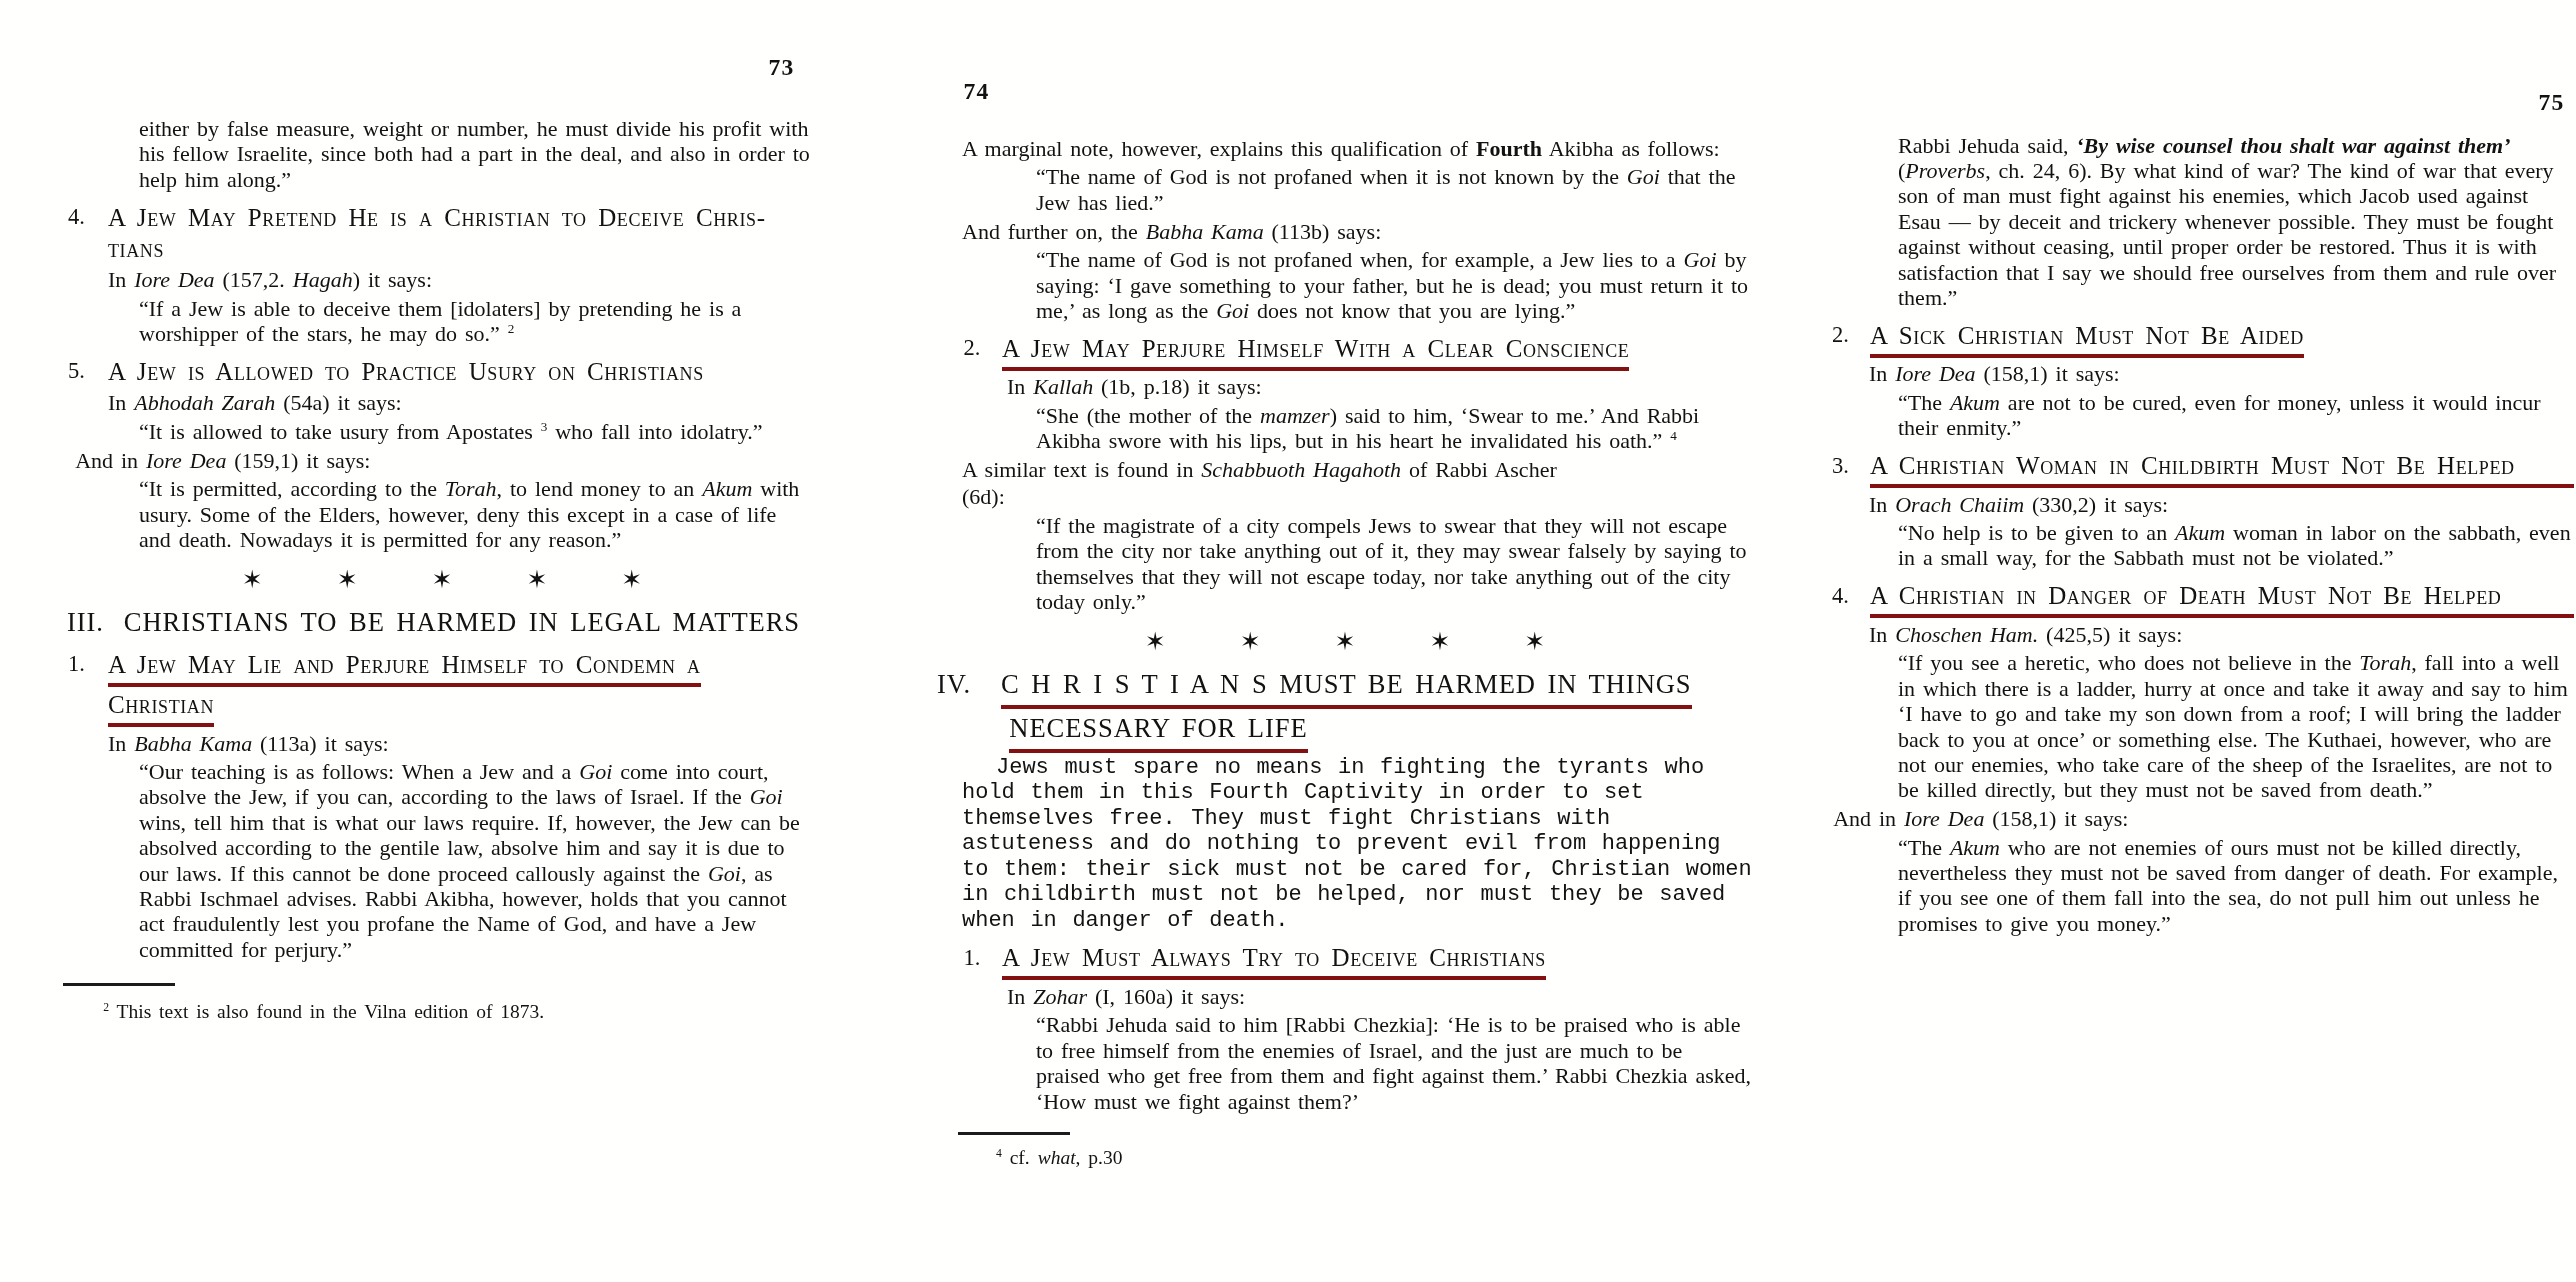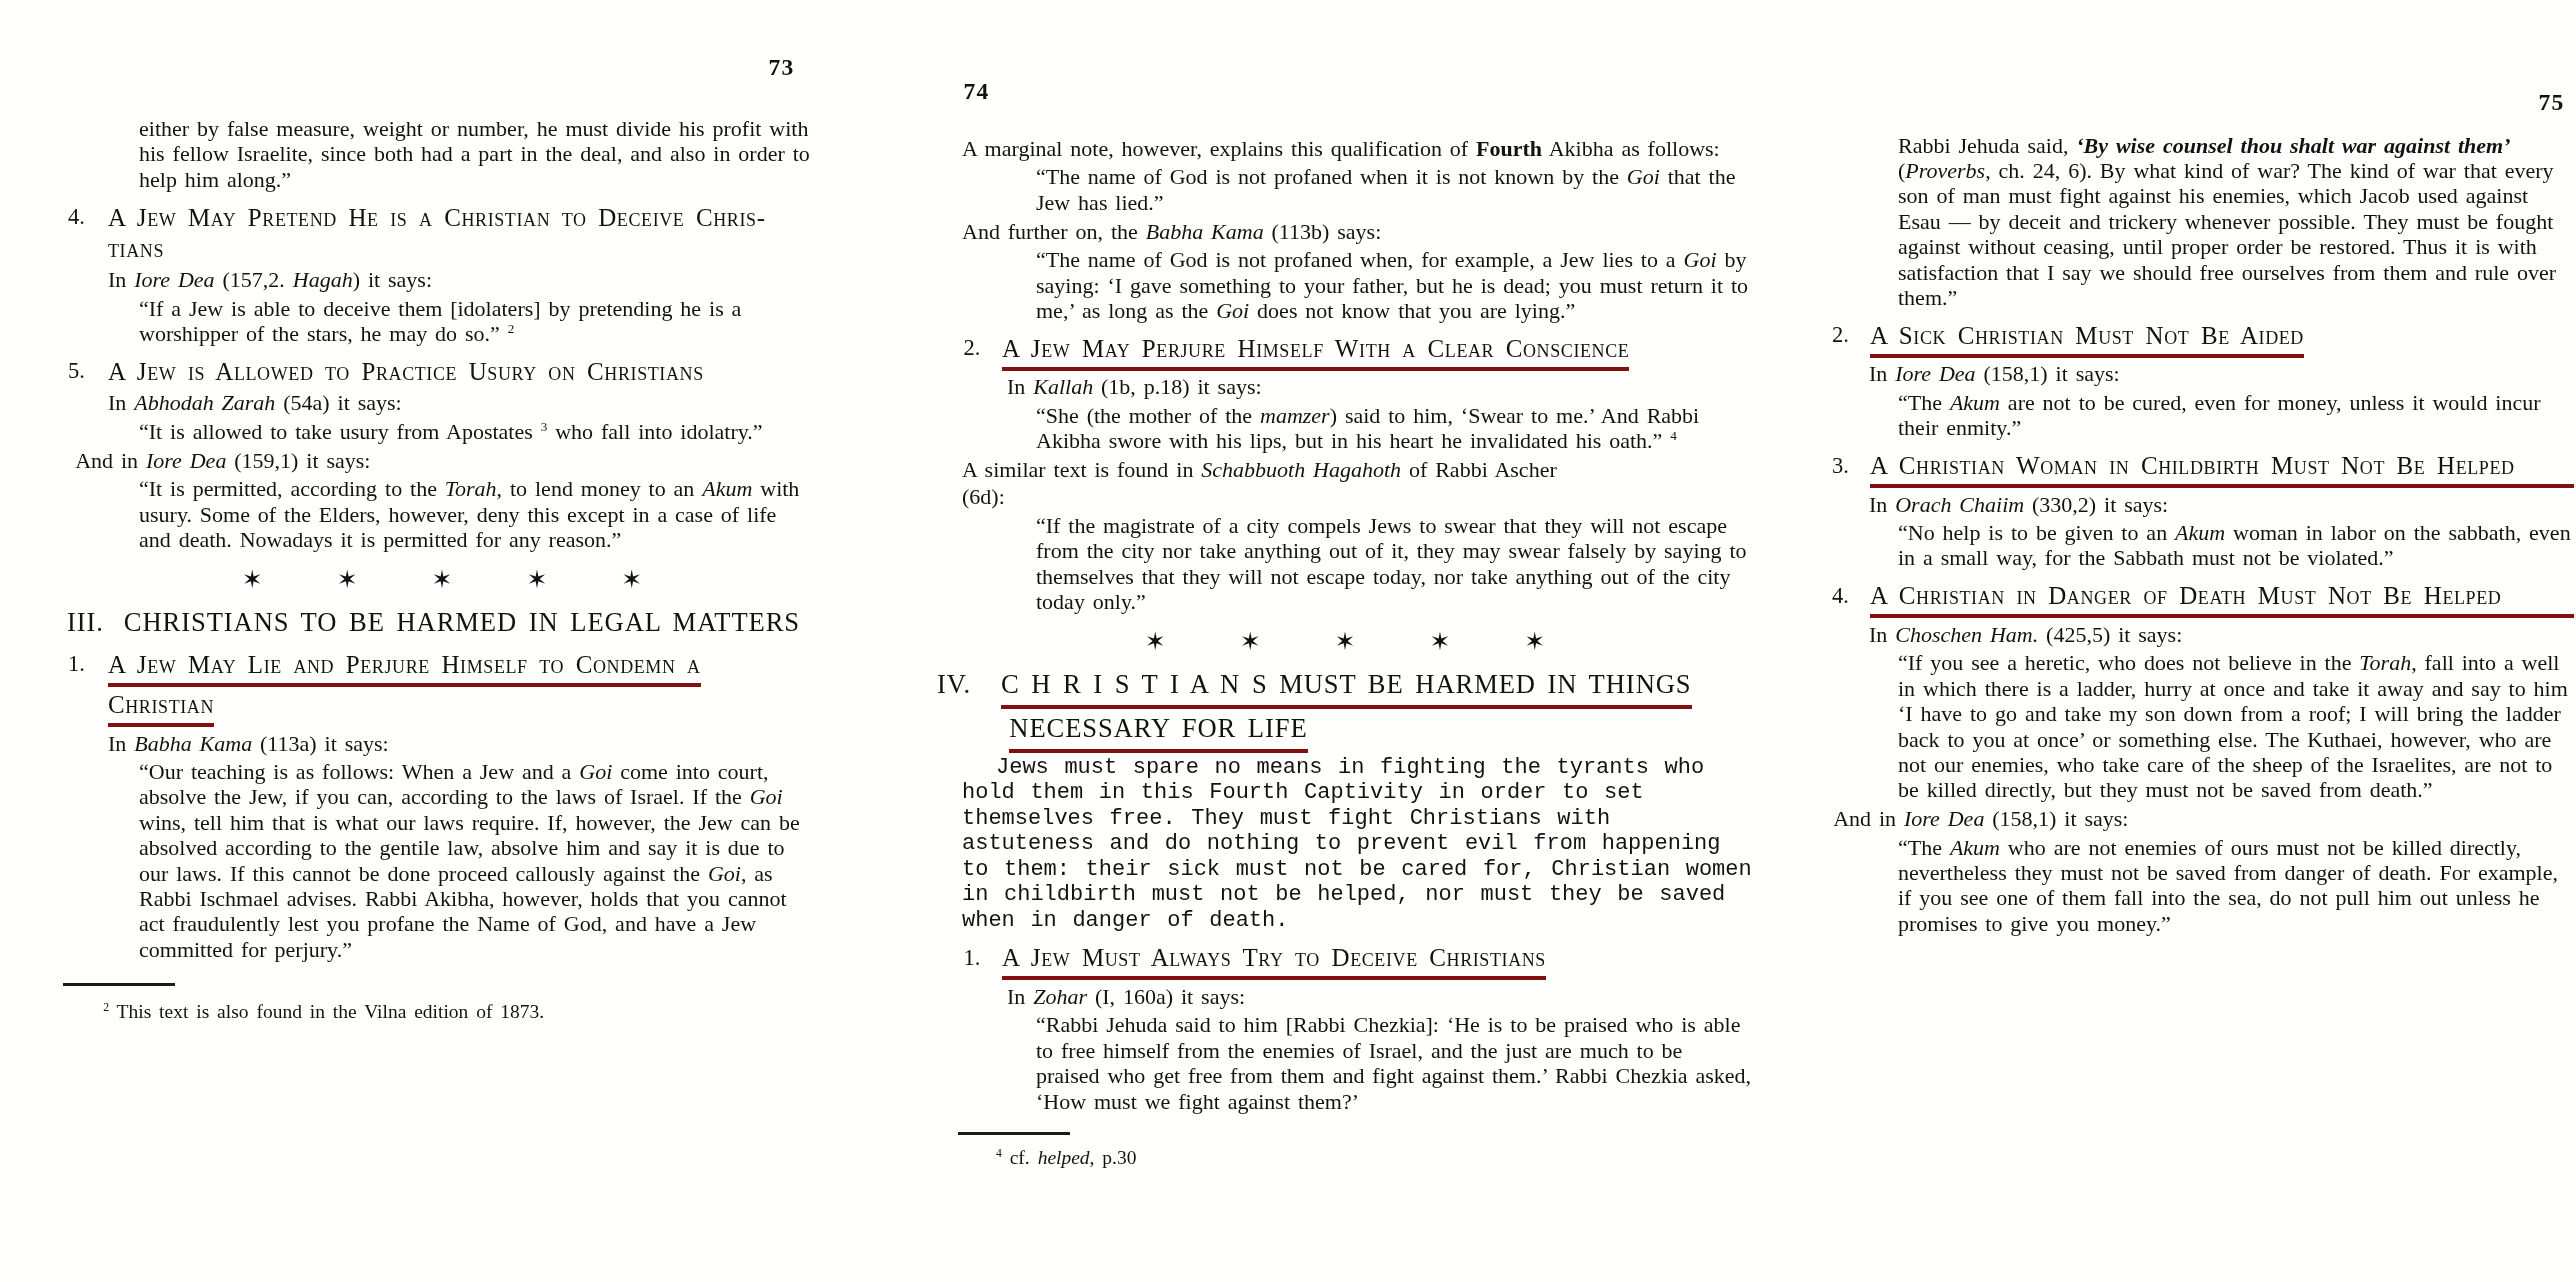--- a/index.html
+++ b/index.html
@@ -155,21 +155,21 @@
     <div class="item">
       <span class="num">1.</span>
       <div class="hd">
         <span class="hl u">A Jew Must Always Try to Deceive Christians</span>
       </div>
       <p class="src"><span>In </span><span class="it">Zohar</span><span> (I, 160a) it says:</span></p>
       <p class="quote"><span>“Rabbi Jehuda said to him [Rabbi Chezkia]: ‘He is to be praised who is able to free himself from the enemies of Israel, and the just are much to be praised who get free from them and fight against them.’ Rabbi Chezkia asked, ‘How must we fight against them?’</span></p>
     </div>
 
     <div class="fnrule"></div>
-    <p class="fn"><span class="sup">4</span><span> cf. </span><span class="it">helped</span><span>, p.30</span></p>
+    <p class="fn"><span class="sup">4</span><span> cf. </span><span class="it">what</span><span>, p.30</span></p>
   </section>
 
   <section class="col col75">
     <div class="pagenum pn75">75</div>
 
     <p class="bodyp"><span>Rabbi Jehuda said, </span><span class="it bd">‘By wise counsel thou shalt war against them’</span><span> (</span><span class="it">Proverbs</span><span>, ch. 24, 6). By what kind of war? The kind of war that every son of man must fight against his enemies, which Jacob used against Esau — by deceit and trickery whenever possible. They must be fought against without ceasing, until proper order be restored. Thus it is with satisfaction that I say we should free ourselves from them and rule over them.”</span></p>
 
     <div class="item">
       <span class="num">2.</span>
       <div class="hd">

